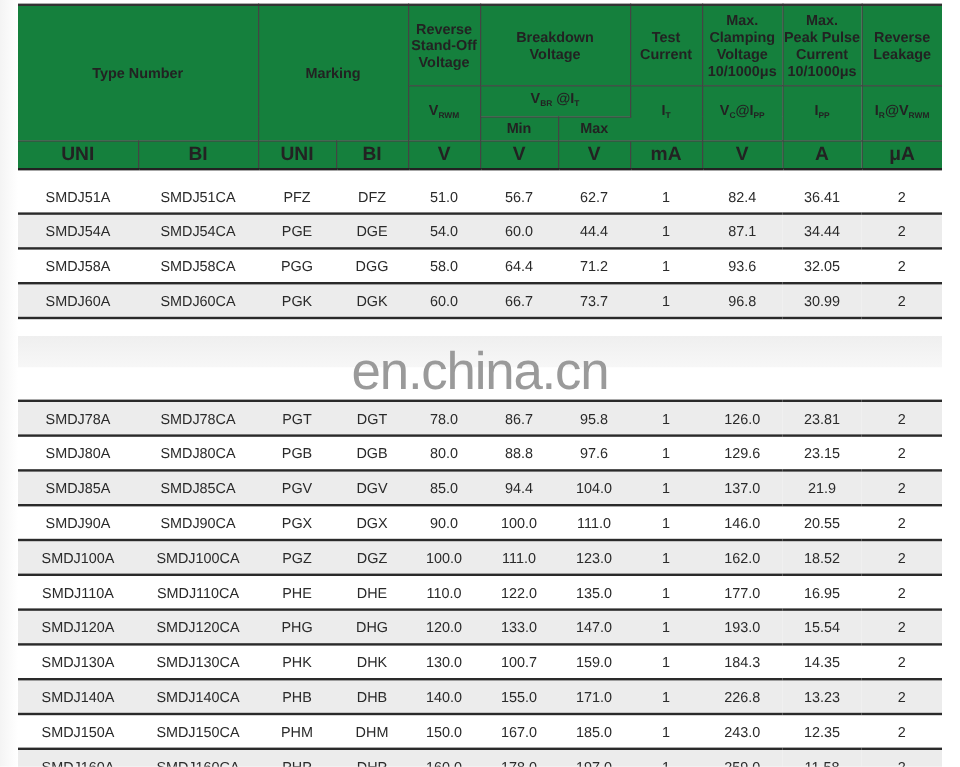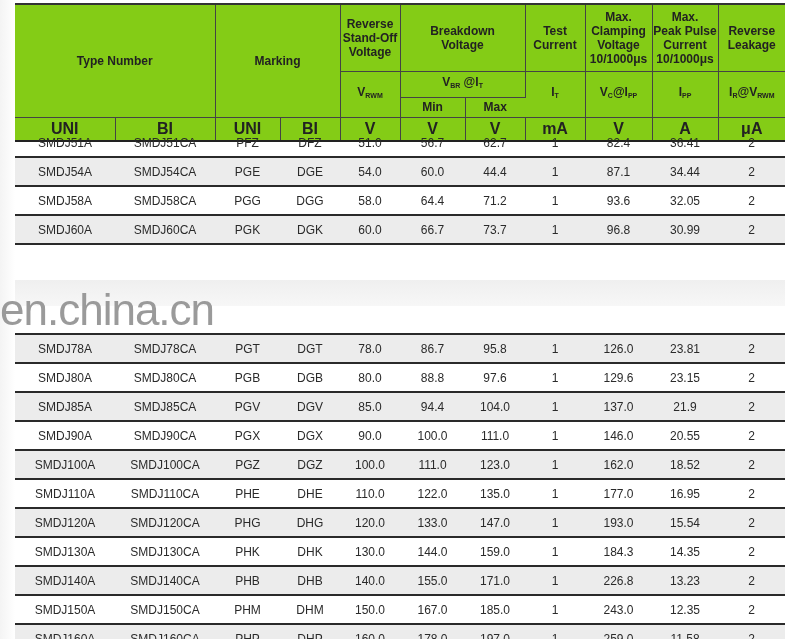--- a/index.html
+++ b/index.html
@@ -1,33 +1,33 @@
 <!DOCTYPE html>
 <html><head>
 <meta charset="utf-8">
 <style>
   html, body { margin: 0; padding: 0; background: #ffffff; }
   body { width: 800px; height: 639px; position: relative; overflow: hidden;
          font-family: "Liberation Sans", sans-serif; color: #222; }
   table { border-collapse: collapse; position: absolute; left: 15px; width: 770px; table-layout: fixed; }
   td, th { text-align: center; vertical-align: middle; padding: 0; }
   .hdr { top: 3px; border-top: 2px solid #333; }
-  .hdr th { background: #84cc16; font-weight: bold; font-size: 12px; line-height: 14px;
+  .hdr th { background: #15803d; font-weight: bold; font-size: 12px; line-height: 14px;
             border-right: 1px solid #444; border-bottom: 1px solid #444; }
   .hdr th:last-child { border-right: none; }
   .hdr tr.units th { border-bottom: 2px solid #222; height: 22px; font-size: 16px; }
   .sym { font-size: 11px; }
   .sym sub { font-size: 7px; vertical-align: -2px; }
   .body td { font-size: 12px; height: 27px; border-bottom: 2px solid #2a2a2a; color: #2a2a2a; }
   .body tr.alt td { background: #ececec; }
-  .b1 { top: 129px; }
+  .b1 { top: 150px; }
   .b2 { top: 333px; border-top: 2px solid #2a2a2a; }
   .gap-band { position: absolute; left: 15px; width: 770px; top: 280px; height: 26px;
               background: linear-gradient(to bottom, #efefef, #f7f7f7); }
-  .watermark { position: absolute; left: 0; width: 800px; top: 285px; text-align: left;
+  .watermark { position: absolute; left: 0; width: 800px; top: 285px; text-align: center;
                font-size: 44px; color: #9a9a9a; letter-spacing: -1px; font-weight: normal; }
   .edge-shadow { position: absolute; left: 0; top: 0; width: 15px; height: 639px;
                  background: linear-gradient(to right, #f4f4f4, #ffffff); }
 </style>
 </head>
 <body>
 
 <div class="edge-shadow"></div>
 
 <table class="hdr">
@@ -296,21 +296,21 @@
         <td>193.0</td>
         <td>15.54</td>
         <td>2</td>
       </tr>
       <tr>
         <td>SMDJ130A</td>
         <td>SMDJ130CA</td>
         <td>PHK</td>
         <td>DHK</td>
         <td>130.0</td>
-        <td>144.0</td>
+        <td>100.7</td>
         <td>159.0</td>
         <td>1</td>
         <td>184.3</td>
         <td>14.35</td>
         <td>2</td>
       </tr>
       <tr class="alt">
         <td>SMDJ140A</td>
         <td>SMDJ140CA</td>
         <td>PHB</td>

